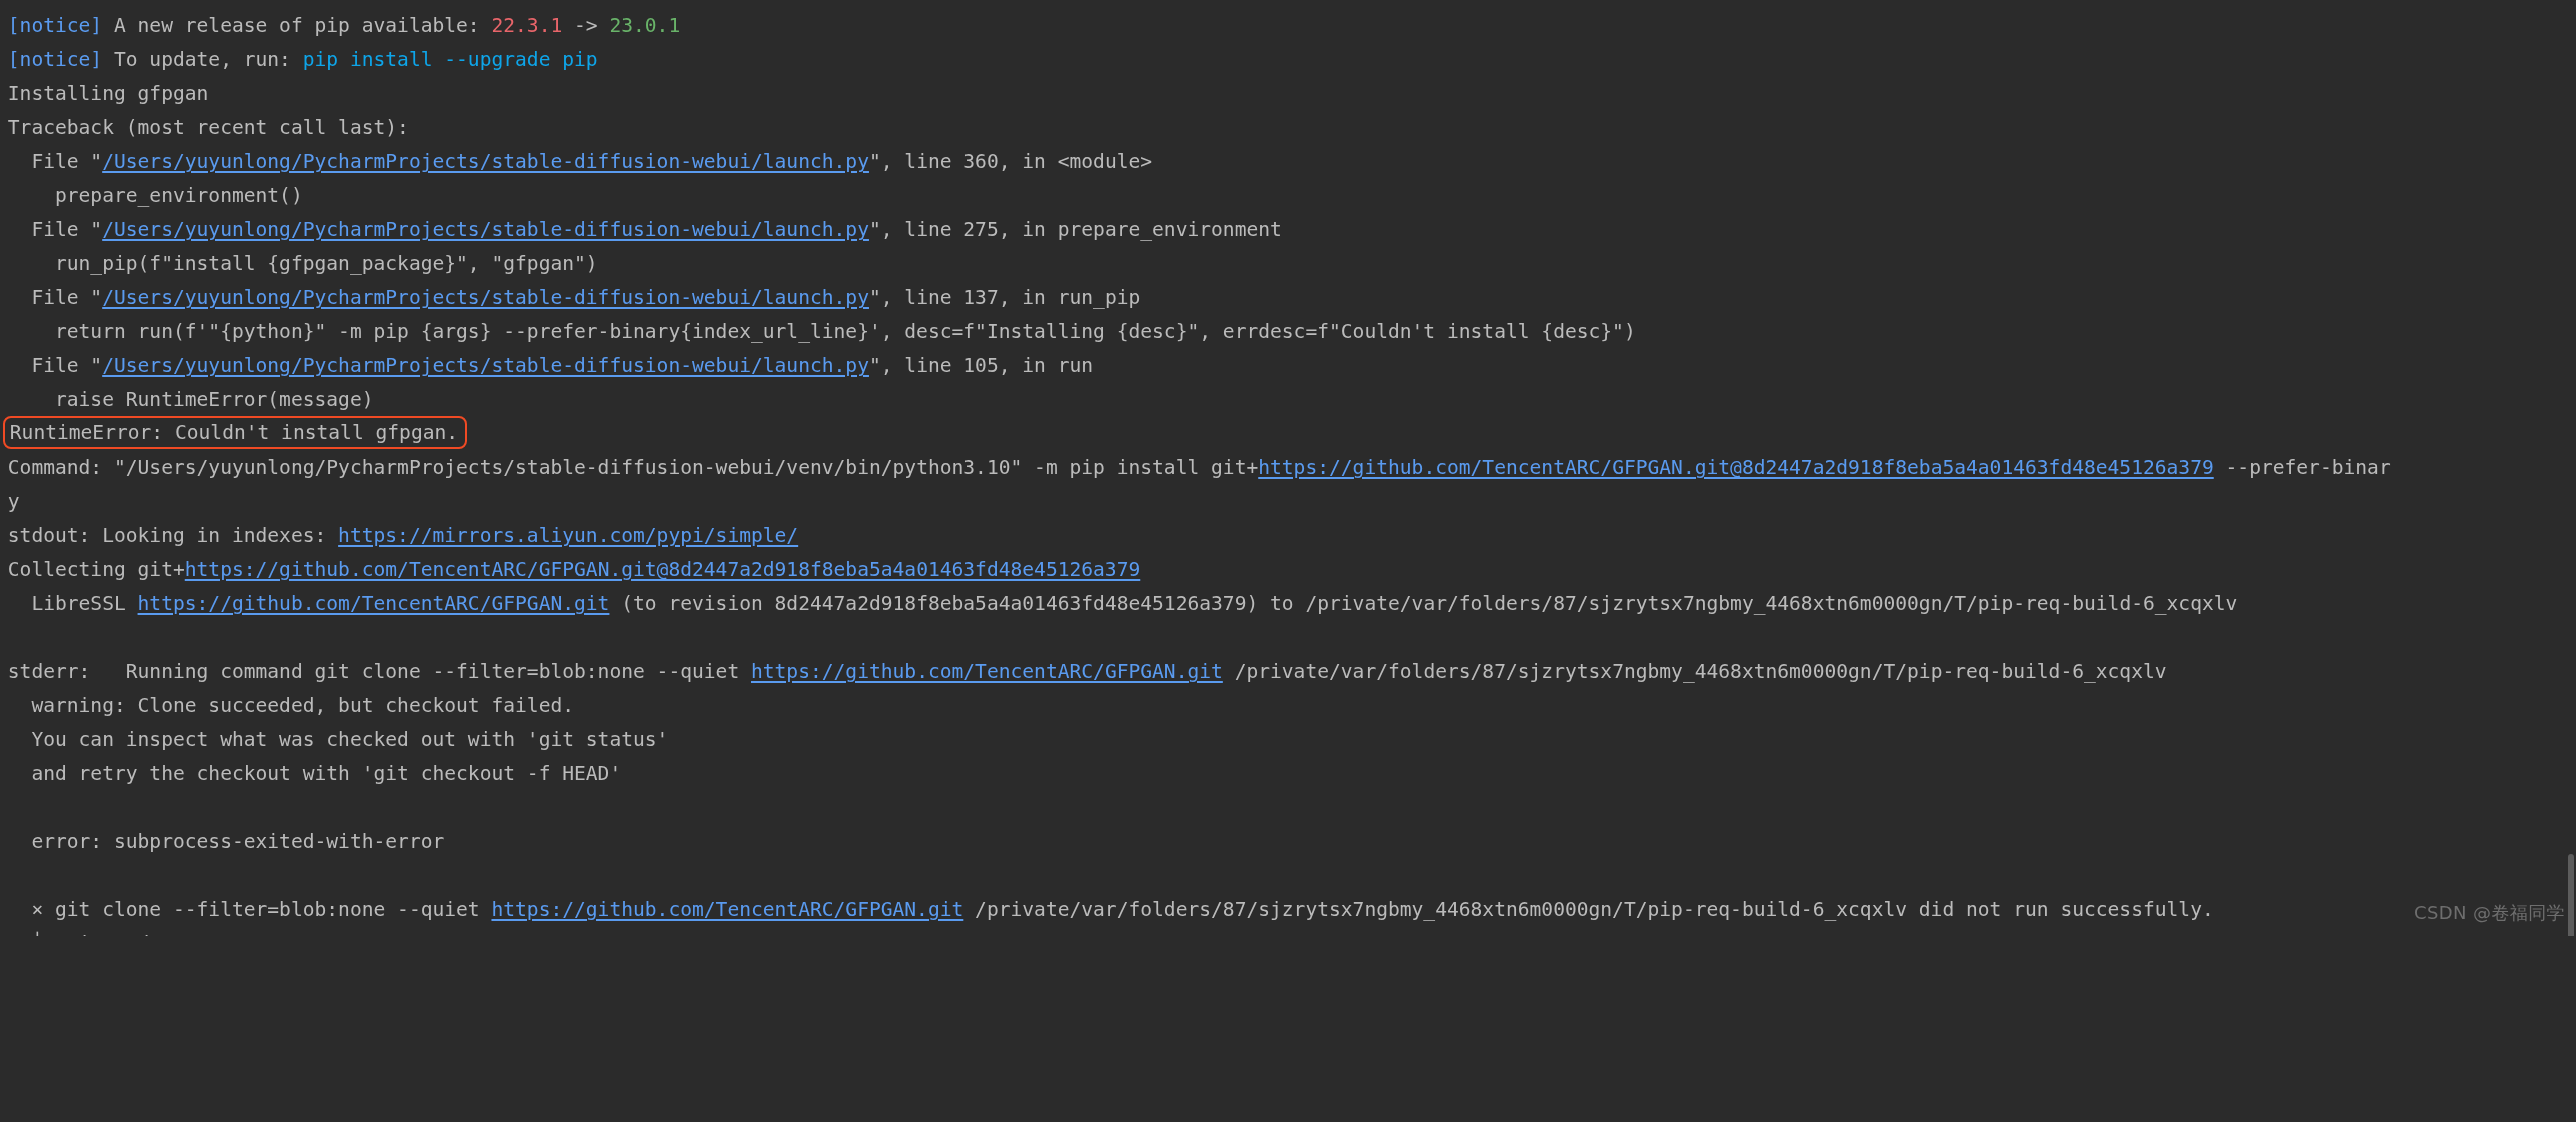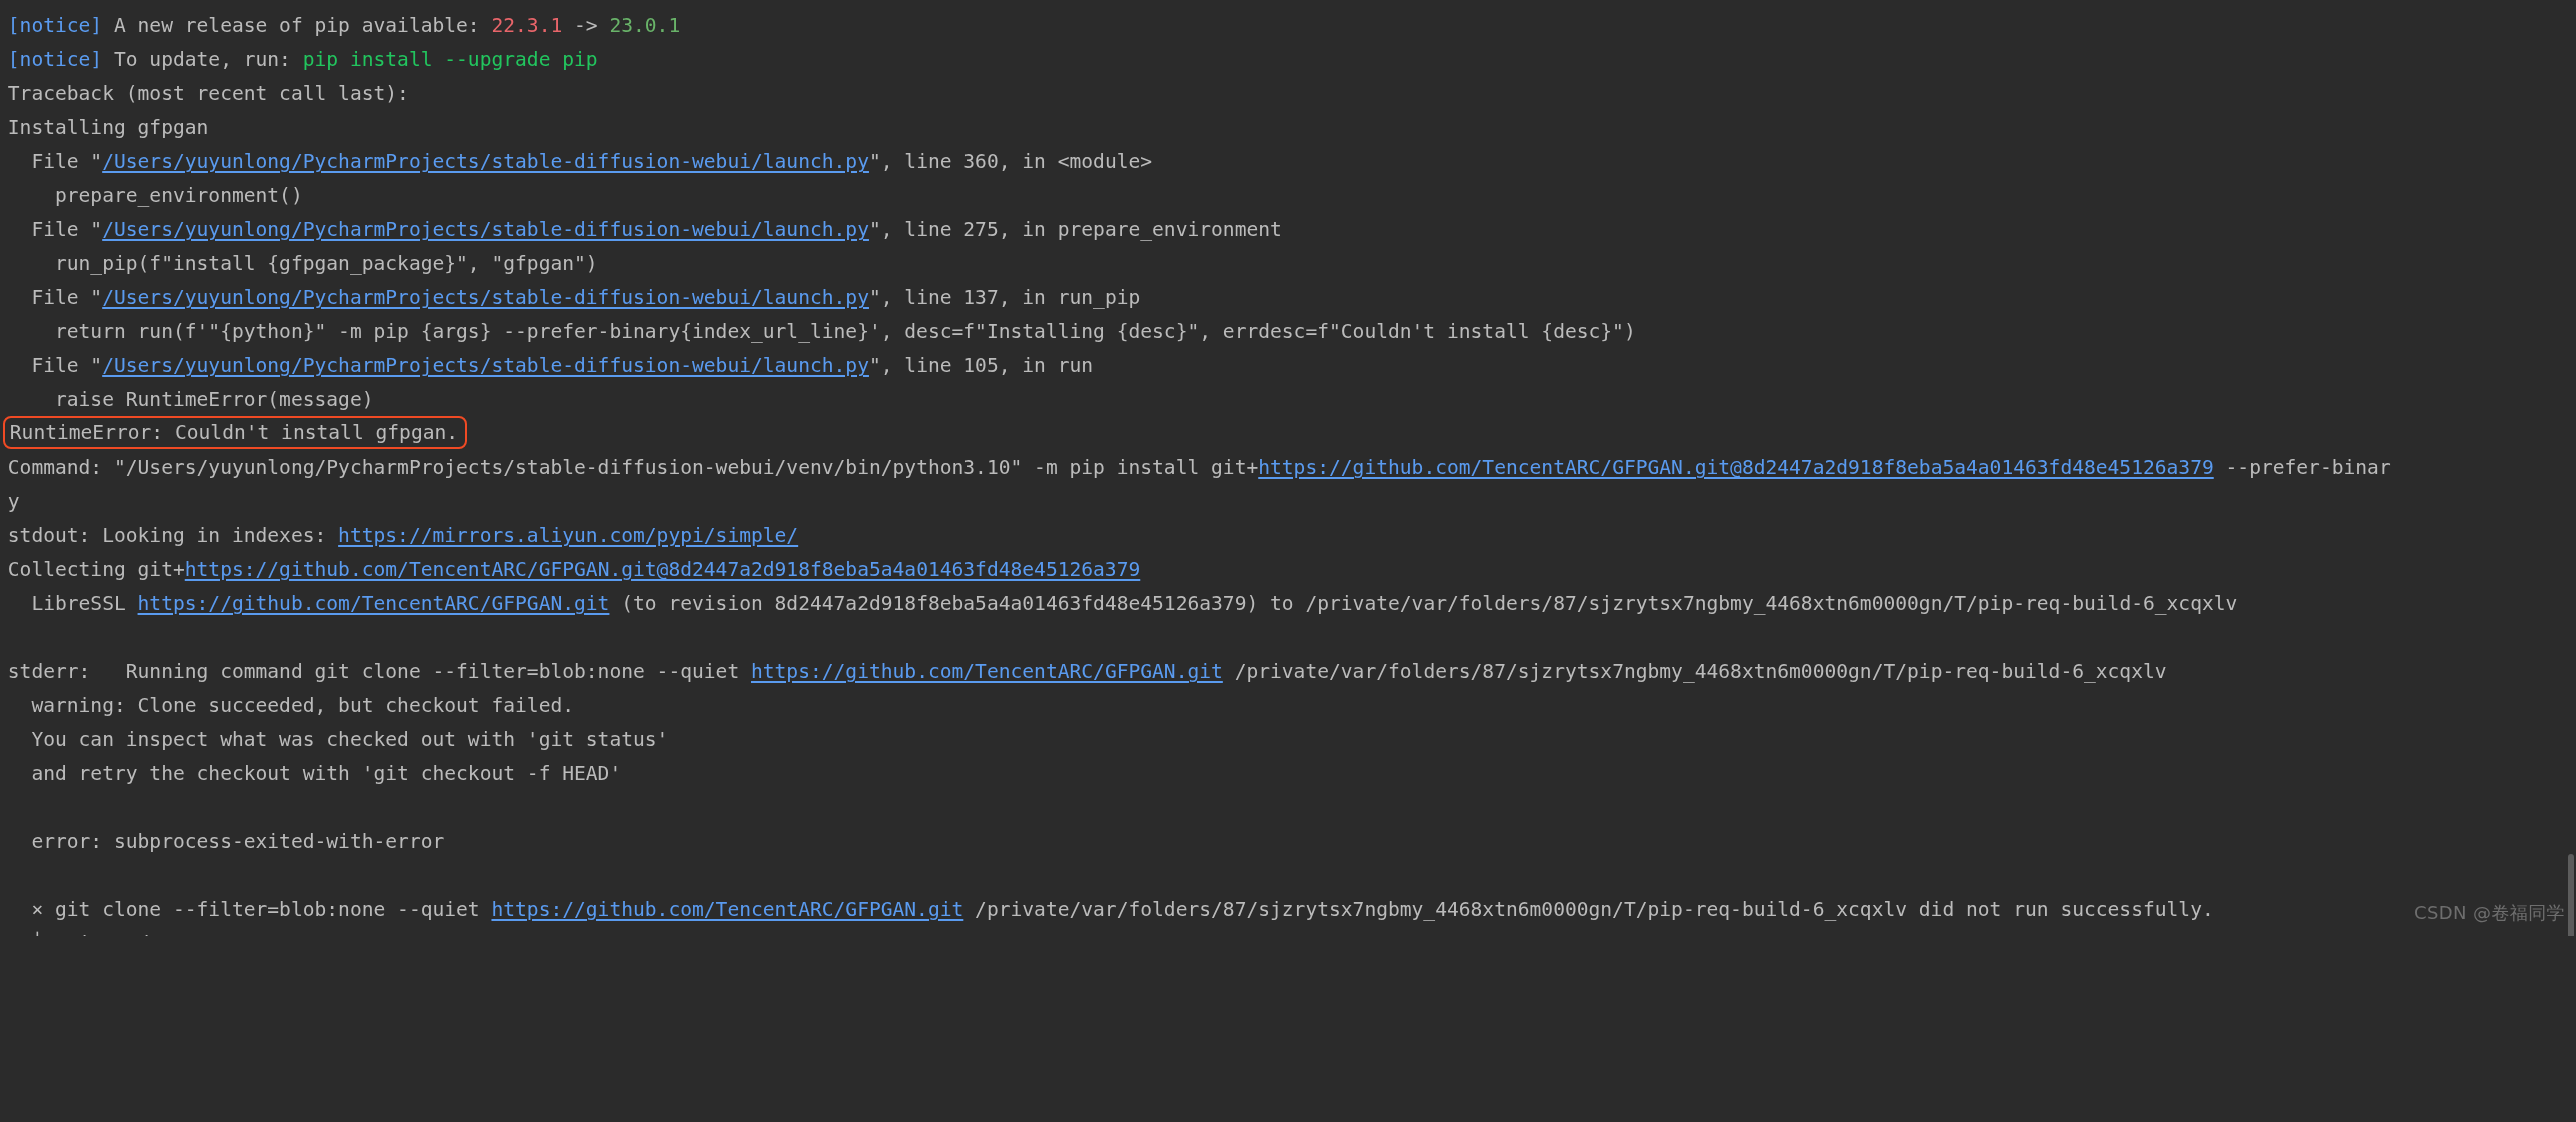--- a/index.html
+++ b/index.html
@@ -36,21 +36,21 @@
   .blank { height: 34px; }
   a, .link {
     color: #5a9bf0;
     text-decoration: underline;
     text-decoration-thickness: 1.6px;
     text-underline-offset: 3.1px;
   }
   .notice-bracket { color: #5a9bf0; }
   .ver-old { color: #e8656a; }
   .ver-new { color: #69b369; }
-  .cmd-green { color: #22c55e; }
+  .cmd-green { color: #0ea5e9; }
   .err-box {
     display: inline-block;
     border: 2.4px solid #f04a24;
     border-radius: 8px;
     padding: 0.8px 7px 0.8px 4.7px;
     margin-left: -4.7px;
     line-height: 27px;
     position: relative;
     top: -1.6px;
   }
@@ -83,23 +83,23 @@
 </style>
 </head>
 <body>
 
 <div id="console">
 
   <div class="line"><span class="notice-bracket">[notice]</span><span> A new release of pip available: </span><span class="ver-old">22.3.1</span><span> -&gt; </span><span class="ver-new">23.0.1</span></div>
 
   <div class="line"><span class="notice-bracket">[notice]</span><span> To update, run: </span><span class="cmd-green">pip install --upgrade pip</span></div>
 
+  <div class="line">Installing gfpgan</div>
+
   <div class="line">Traceback (most recent call last):</div>
-
-  <div class="line">Installing gfpgan</div>
 
   <div class="line"><span>  File "</span><span class="link">/Users/yuyunlong/PycharmProjects/stable-diffusion-webui/launch.py</span><span>", line 360, in &lt;module&gt;</span></div>
   <div class="line">    prepare_environment()</div>
 
   <div class="line"><span>  File "</span><span class="link">/Users/yuyunlong/PycharmProjects/stable-diffusion-webui/launch.py</span><span>", line 275, in prepare_environment</span></div>
   <div class="line">    run_pip(f"install {gfpgan_package}", "gfpgan")</div>
 
   <div class="line"><span>  File "</span><span class="link">/Users/yuyunlong/PycharmProjects/stable-diffusion-webui/launch.py</span><span>", line 137, in run_pip</span></div>
   <div class="line">    return run(f'"{python}" -m pip {args} --prefer-binary{index_url_line}', desc=f"Installing {desc}", errdesc=f"Couldn't install {desc}")</div>
 

